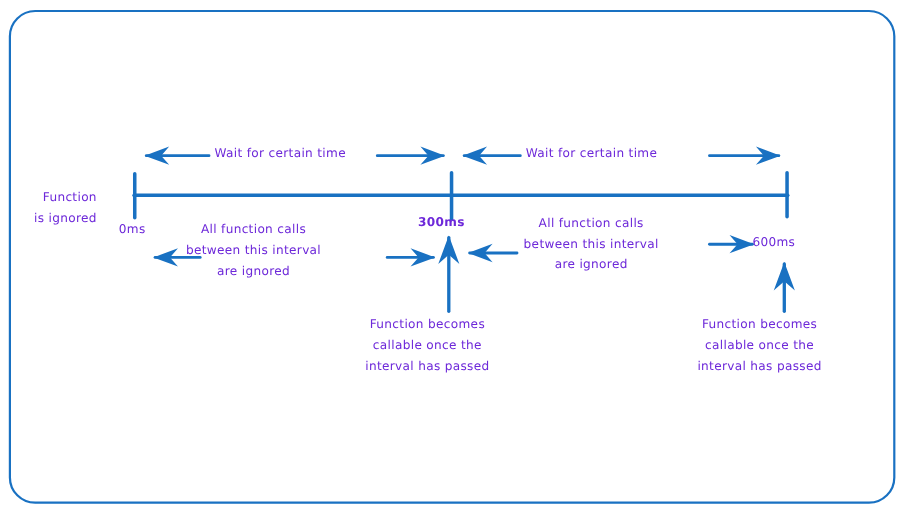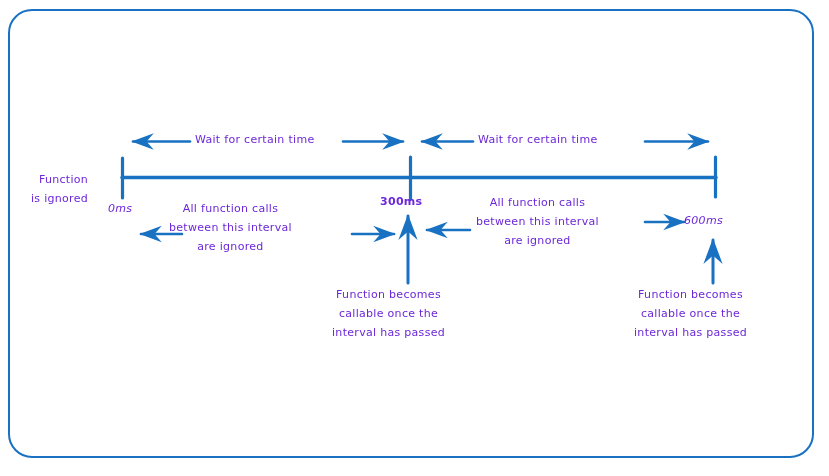--- a/index.html
+++ b/index.html
@@ -77,23 +77,23 @@
     pointer-events: none;
   }
 
   .lbl-function-called {
     left: 31px;
     top: 154px;
     text-align: right;
     margin-top: 16px;
   }
 
-  .lbl-0ms   { left: 108px; top: 199px; font-style: italic; }
+  .lbl-0ms   { left: 108px; top: 199px; }
   .lbl-300ms { left: 380px; top: 192px; font-weight: bold; }
-  .lbl-600ms { left: 684px; top: 211px; font-style: italic; }
+  .lbl-600ms { left: 684px; top: 211px; }
 
   .lbl-wait-left  { left: 195px; top: 130px; }
   .lbl-wait-right { left: 478px; top: 130px; }
 
   .lbl-ignored-left  { left: 169px; top: 199px; text-align: center; }
   .lbl-ignored-right { left: 476px; top: 193px; text-align: center; }
 
   .lbl-callable-left  { left: 332px; top: 285px; text-align: center; }
   .lbl-callable-right { left: 634px; top: 285px; text-align: center; }
 </style>

